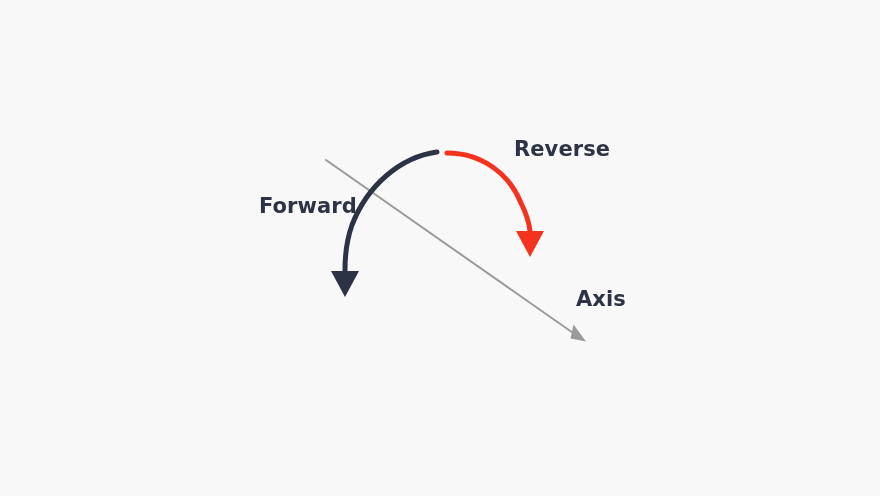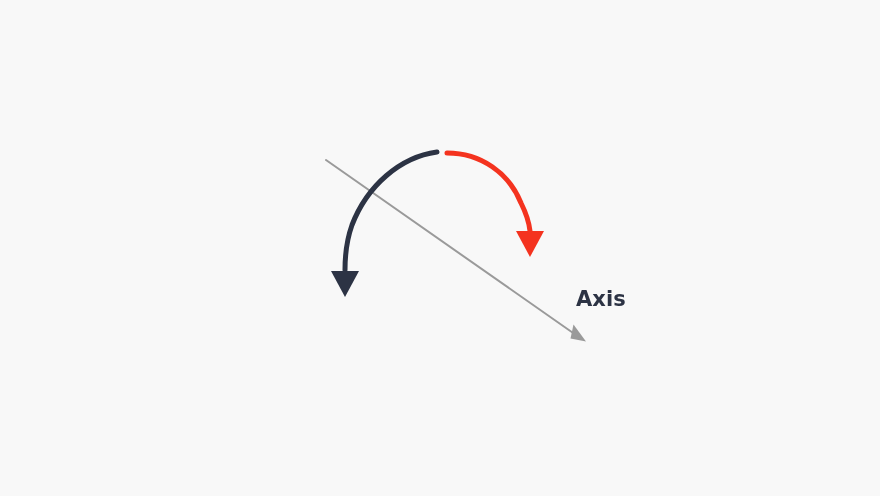--- a/index.html
+++ b/index.html
@@ -68,17 +68,19 @@
       <polygon points="345,297 331,271 359,271" fill="#2c3344"></polygon>
     </g>
 
     <g>
       <path d="M 447 153 C 481 153 509 173 521 203 C 526 213 529 222 530 231" fill="none" stroke="#f4331f" stroke-width="5" stroke-linecap="round"></path>
       <polygon points="530,257 516,231 544,231" fill="#f4331f"></polygon>
     </g>
 
   </svg>
 
+  <div class="diagram-label" id="label-forward">Forward</div>
 
+  <div class="diagram-label" id="label-reverse">Reverse</div>
 
   <div class="diagram-label" id="label-axis">Axis</div>
 
 </div>
 
 </body></html>

